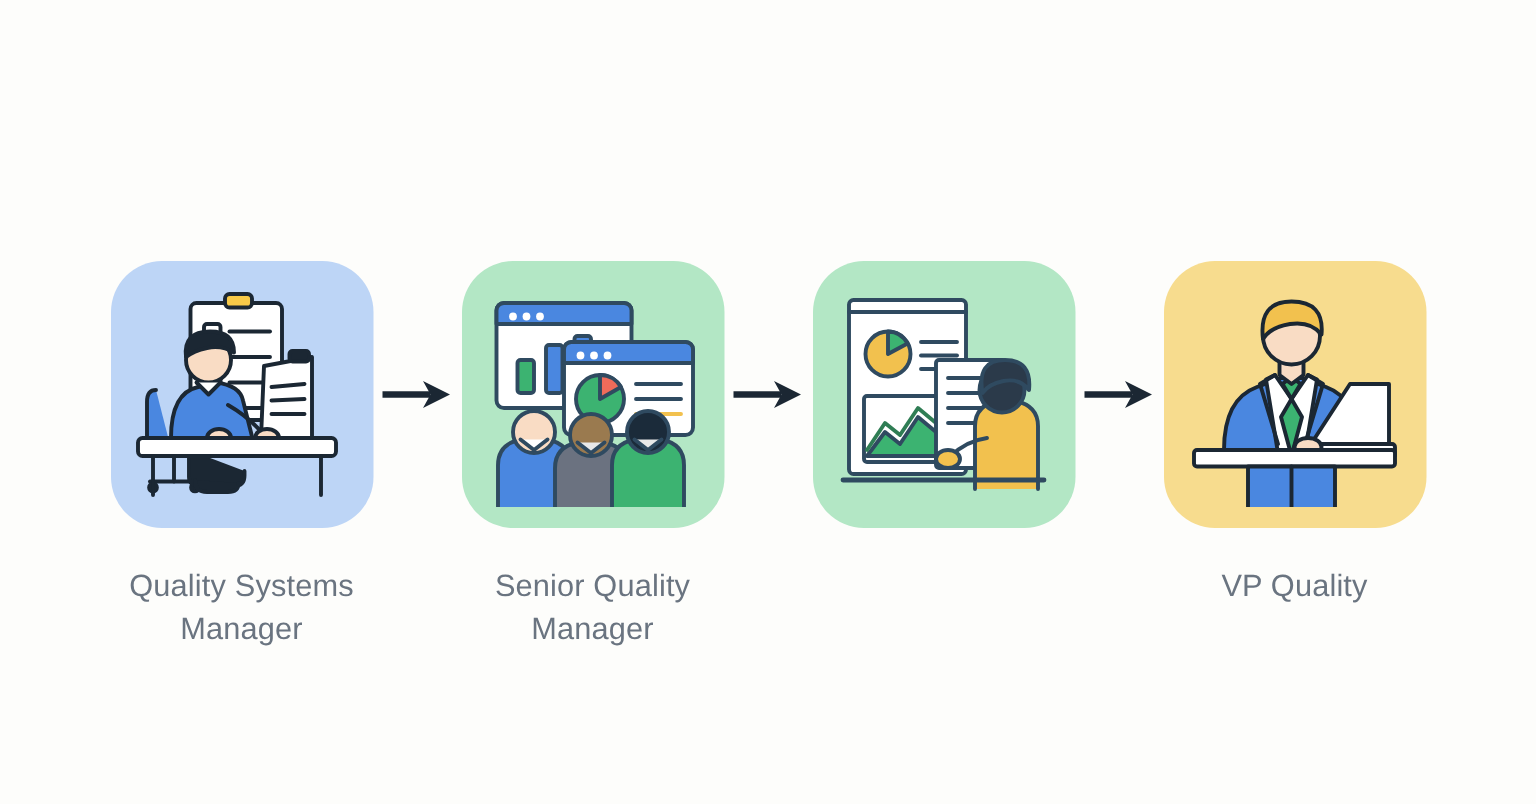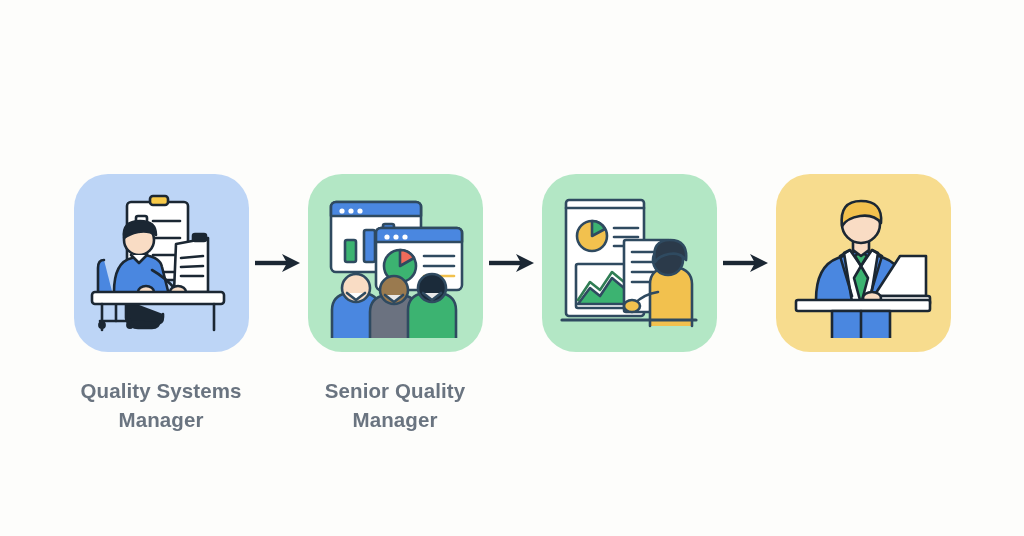--- a/index.html
+++ b/index.html
@@ -10,21 +10,20 @@
     width: 1024px;
     height: 536px;
     background: #fdfdfb;
     font-family: "Liberation Sans", sans-serif;
     overflow: hidden;
   }
   #stage {
     position: relative;
     width: 948px;
     height: 536px;
-    font-weight: bold;
   }
   .flow {
     position: absolute;
     left: 0;
     top: 0;
     width: 1024px;
     height: 536px;
     display: flex;
     flex-direction: row;
     align-items: flex-start;
@@ -253,16 +252,17 @@
 
             <ellipse cx="84" cy="110" rx="9" ry="6" fill="#f9dcc4"></ellipse>
 
             <rect x="8" y="112" width="134" height="11" rx="2" fill="#ffffff"></rect>
 
             <rect x="44" y="123" width="58" height="32" fill="#4a87e0"></rect>
             <line x1="73" y1="123" x2="73" y2="155"></line>
           </g>
         </svg>
       </div>
+      <div class="step-label">VP Quality</div>
     </div>
 
   </div>
 </div>
 
 </body></html>

